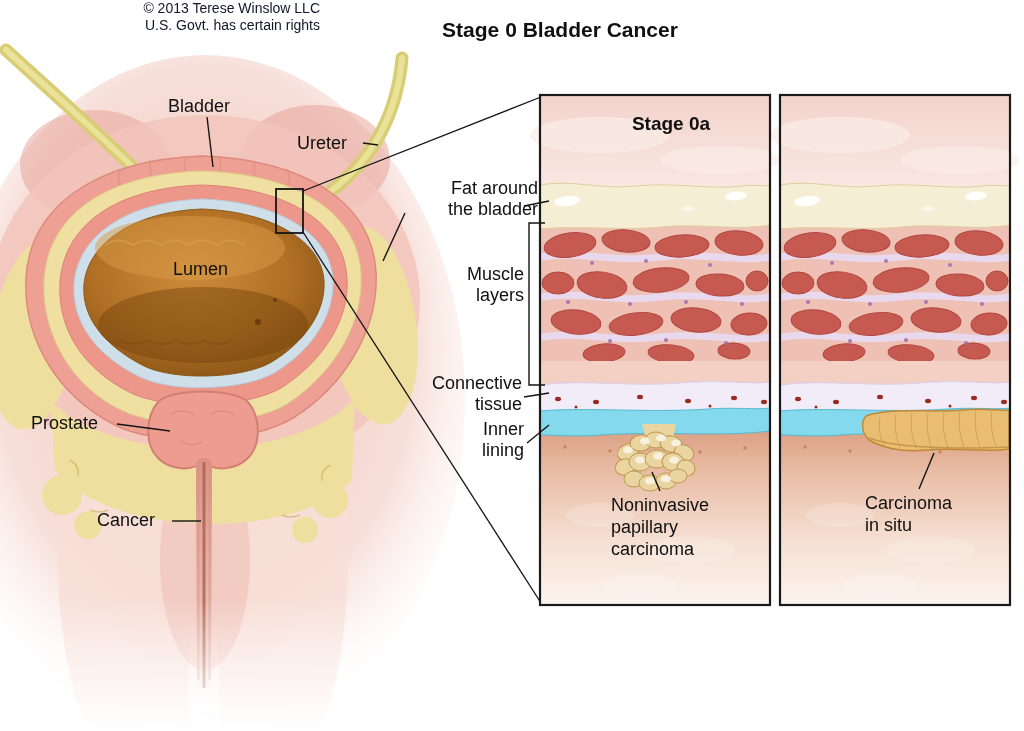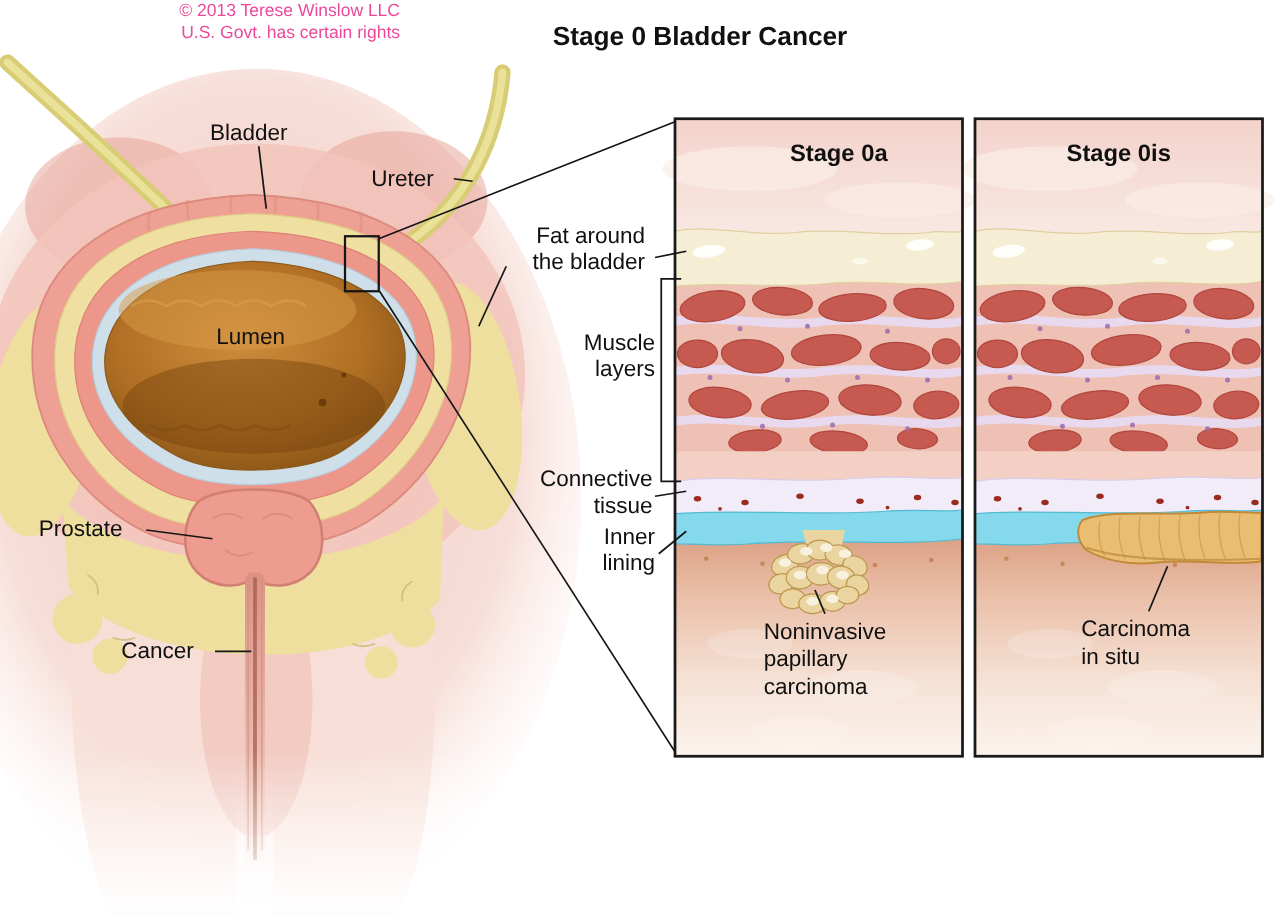--- a/index.html
+++ b/index.html
@@ -8,30 +8,30 @@
   #art{position:absolute;left:0;top:0;}
   .txt{position:absolute;white-space:pre-line;line-height:1.18;font-size:18px;color:#101010;}
   .txt-r{text-align:right;}
   .txt-c{text-align:center;}
   #main-title{left:0;top:18px;width:1024px;text-align:center;font-size:21px;font-weight:700;margin-left:48px;}
   #label-bladder{left:168px;top:96px;}
   #label-ureter{left:297px;top:133px;}
   #label-lumen{left:173px;top:259px;}
   #label-prostate{left:31px;top:413px;}
   #label-urethra{left:97px;top:510px;}
-  #label-fat{left:392px;top:178px;width:124px;}
+  #label-fat{left:414px;top:178px;width:124px;}
   #label-muscle{left:432px;top:264px;width:92px;}
   #label-connective{left:398px;top:373px;width:124px;}
   #label-inner{left:436px;top:419px;width:88px;}
   #panel1-title{left:540px;top:113px;width:262px;font-size:19px;font-weight:700;}
   #panel2-title{left:780px;top:113px;width:230px;font-size:19px;font-weight:700;}
   #caption1{left:611px;top:494px;line-height:22px;}
   #caption2{left:865px;top:492px;line-height:22px;}
   #credit{left:690px;top:611px;width:320px;text-align:right;font-size:14px;line-height:17px;
-          color:#ec4899;}
+          color:#0f172a;}
 </style>
 </head>
 <body>
 
 <div id="stage">
 
 <svg id="art" width="1024" height="731" viewBox="0 0 1024 731">
   <defs>
     <radialGradient id="gBody" cx="50%" cy="42%" r="62%">
       <stop offset="0%" stop-color="#f2ccc5"></stop>
@@ -299,21 +299,20 @@
 <div id="label-fat" class="txt txt-r">Fat around
 the bladder</div>
 <div id="label-connective" class="txt txt-r">Connective
 tissue</div>
 <div id="label-muscle" class="txt txt-r">Muscle
 layers</div>
 <div id="label-inner" class="txt txt-r">Inner
 lining</div>
 
 <div id="panel1-title" class="txt txt-c">Stage 0a</div>
-<div id="panel2-title" class="txt txt-c">Stage 0is</div>
 
 <div id="caption1" class="txt">Noninvasive
 papillary
 carcinoma</div>
 <div id="caption2" class="txt">Carcinoma
 in situ</div>
 
 <div id="credit">
   <div>© 2013 Terese Winslow LLC</div>
   <div>U.S. Govt. has certain rights</div>

